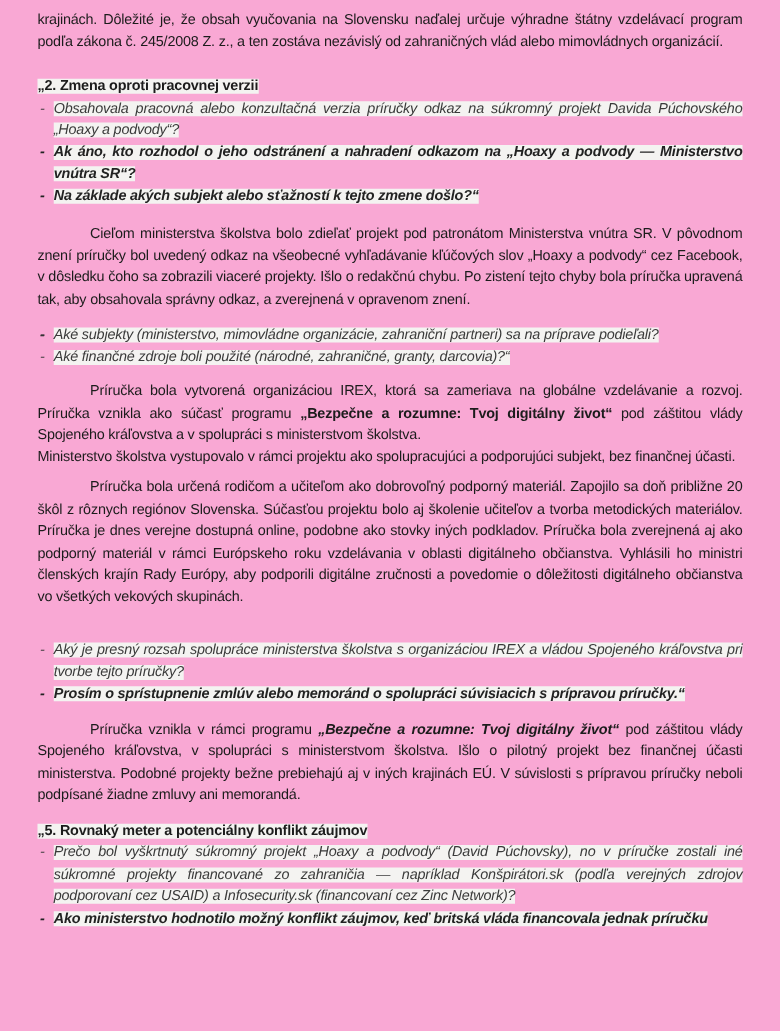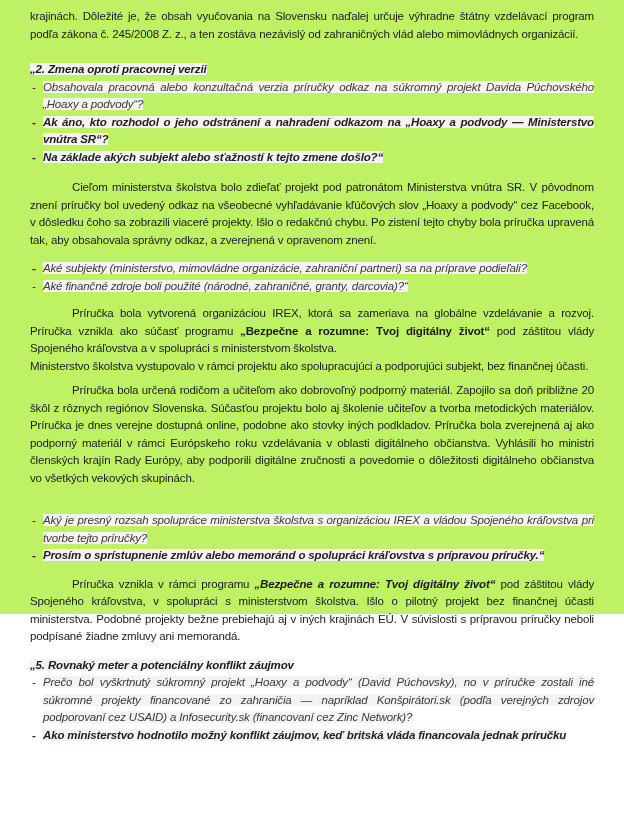--- a/index.html
+++ b/index.html
@@ -10,37 +10,36 @@
   body {
     width: 624px;
     height: 825px;
     overflow: hidden;
     font-family: "Liberation Sans", "DejaVu Sans", sans-serif;
     color: #1c1c1c;
   }
   .page {
     box-sizing: border-box;
     width: 624px;
-    height: 614px;
+    height: 825px;
     padding: 8px 30px 0 30px;
-    background: #bef264;
+    background: #f9a8d4;
   }
   .doc p {
     margin: 0;
     font-size: 11.5px;
     line-height: 17.5px;
     letter-spacing: -0.15px;
     text-align: justify;
   }
   .para.indent {
     text-indent: 42px;
   }
   .heading {
     font-weight: 700;
-    font-style: italic;
   }
   .bullet {
     position: relative;
     padding-left: 13px;
     font-style: italic;
     color: #3a3a3a;
   }
   .bullet.bold {
     font-weight: 700;
     color: #222222;
@@ -74,21 +73,21 @@
       <p class="bullet bold"><span class="dash">-</span></p>
       <p class="bullet"><span class="dash">-</span><span class="btext"><span class="hl">Aké subjekty (ministerstvo, mimovládne organizácie, zahraniční partneri) sa na príprave podieľali?</span></span></p>
       <p class="bullet"><span class="dash">-</span><span class="btext"><span class="hl">Aké finančné zdroje boli použité (národné, zahraničné, granty, darcovia)?“</span></span></p>
       <div class="gap" style="height: 10px;"></div>
       <p class="para indent"><span class="">Príručka  bola vytvorená organizáciou IREX, ktorá sa zameriava na globálne vzdelávanie a rozvoj. Príručka vznikla ako súčasť programu </span><span class=" seg-b">„Bezpečne a rozumne: Tvoj digitálny život“</span><span class=""> pod záštitou vlády Spojeného kráľovstva a v spolupráci s ministerstvom školstva.</span></p>
       <p class="para"><span class="">Ministerstvo školstva vystupovalo v rámci projektu ako spolupracujúci a podporujúci subjekt, bez finančnej účasti.</span></p>
       <div class="gap" style="height: 7px;"></div>
       <p class="para indent"><span class="">Príručka bola určená rodičom a učiteľom ako dobrovoľný podporný materiál. Zapojilo sa doň približne 20 škôl z rôznych regiónov Slovenska. Súčasťou projektu bolo aj školenie učiteľov a tvorba metodických materiálov. Príručka je dnes verejne dostupná online, podobne ako stovky iných podkladov. Príručka bola zverejnená aj ako podporný materiál v rámci Európskeho roku vzdelávania v oblasti digitálneho občianstva. Vyhlásili ho ministri členských krajín Rady Európy, aby podporili digitálne zručnosti a povedomie o dôležitosti digitálneho občianstva vo všetkých vekových skupinách.</span></p>
       <div class="gap" style="height: 25px;"></div>
       <p class="bullet"><span class="dash">-</span><span class="btext"><span class="hl">Aký je presný rozsah spolupráce ministerstva školstva s organizáciou IREX a vládou Spojeného kráľovstva pri tvorbe tejto príručky?</span></span></p>
-      <p class="bullet bold"><span class="dash">-</span><span class="btext"><span class="hl">Prosím o sprístupnenie zmlúv alebo memoránd o spolupráci kráľovstva s prípravou príručky.“</span></span></p>
+      <p class="bullet bold"><span class="dash">-</span><span class="btext"><span class="hl">Prosím o sprístupnenie zmlúv alebo memoránd o spolupráci súvisiacich s prípravou príručky.“</span></span></p>
       <div class="gap" style="height: 11px;"></div>
       <p class="para indent"><span class="">Príručka vznikla v rámci programu </span><span class=" seg-b seg-i">„Bezpečne a rozumne: Tvoj digitálny život“</span><span class=""> pod záštitou vlády Spojeného kráľovstva, v spolupráci s ministerstvom školstva. Išlo o pilotný projekt bez finančnej účasti ministerstva. Podobné projekty bežne prebiehajú aj v iných krajinách EÚ. V súvislosti s prípravou príručky neboli podpísané žiadne zmluvy ani memorandá.</span></p>
       <div class="gap" style="height: 11px;"></div>
       <p class="heading"><span class="hl">„5. Rovnaký meter a potenciálny konflikt záujmov</span></p>
       <p class="bullet"><span class="dash">-</span><span class="btext"><span class="hl">Prečo bol vyškrtnutý  súkromný projekt „Hoaxy a podvody“ (David Púchovsky), no v príručke zostali iné súkromné projekty financované zo zahraničia — napríklad Konšpirátori.sk (podľa verejných zdrojov podporovaní cez USAID) a Infosecurity.sk (financovaní  cez Zinc Network)?</span></span></p>
       <p class="bullet bold"><span class="dash">-</span><span class="btext"><span class="hl">Ako ministerstvo hodnotilo možný konflikt záujmov, keď britská vláda financovala jednak príručku</span></span></p>
     </div>
 </div>
 
 </body></html>

